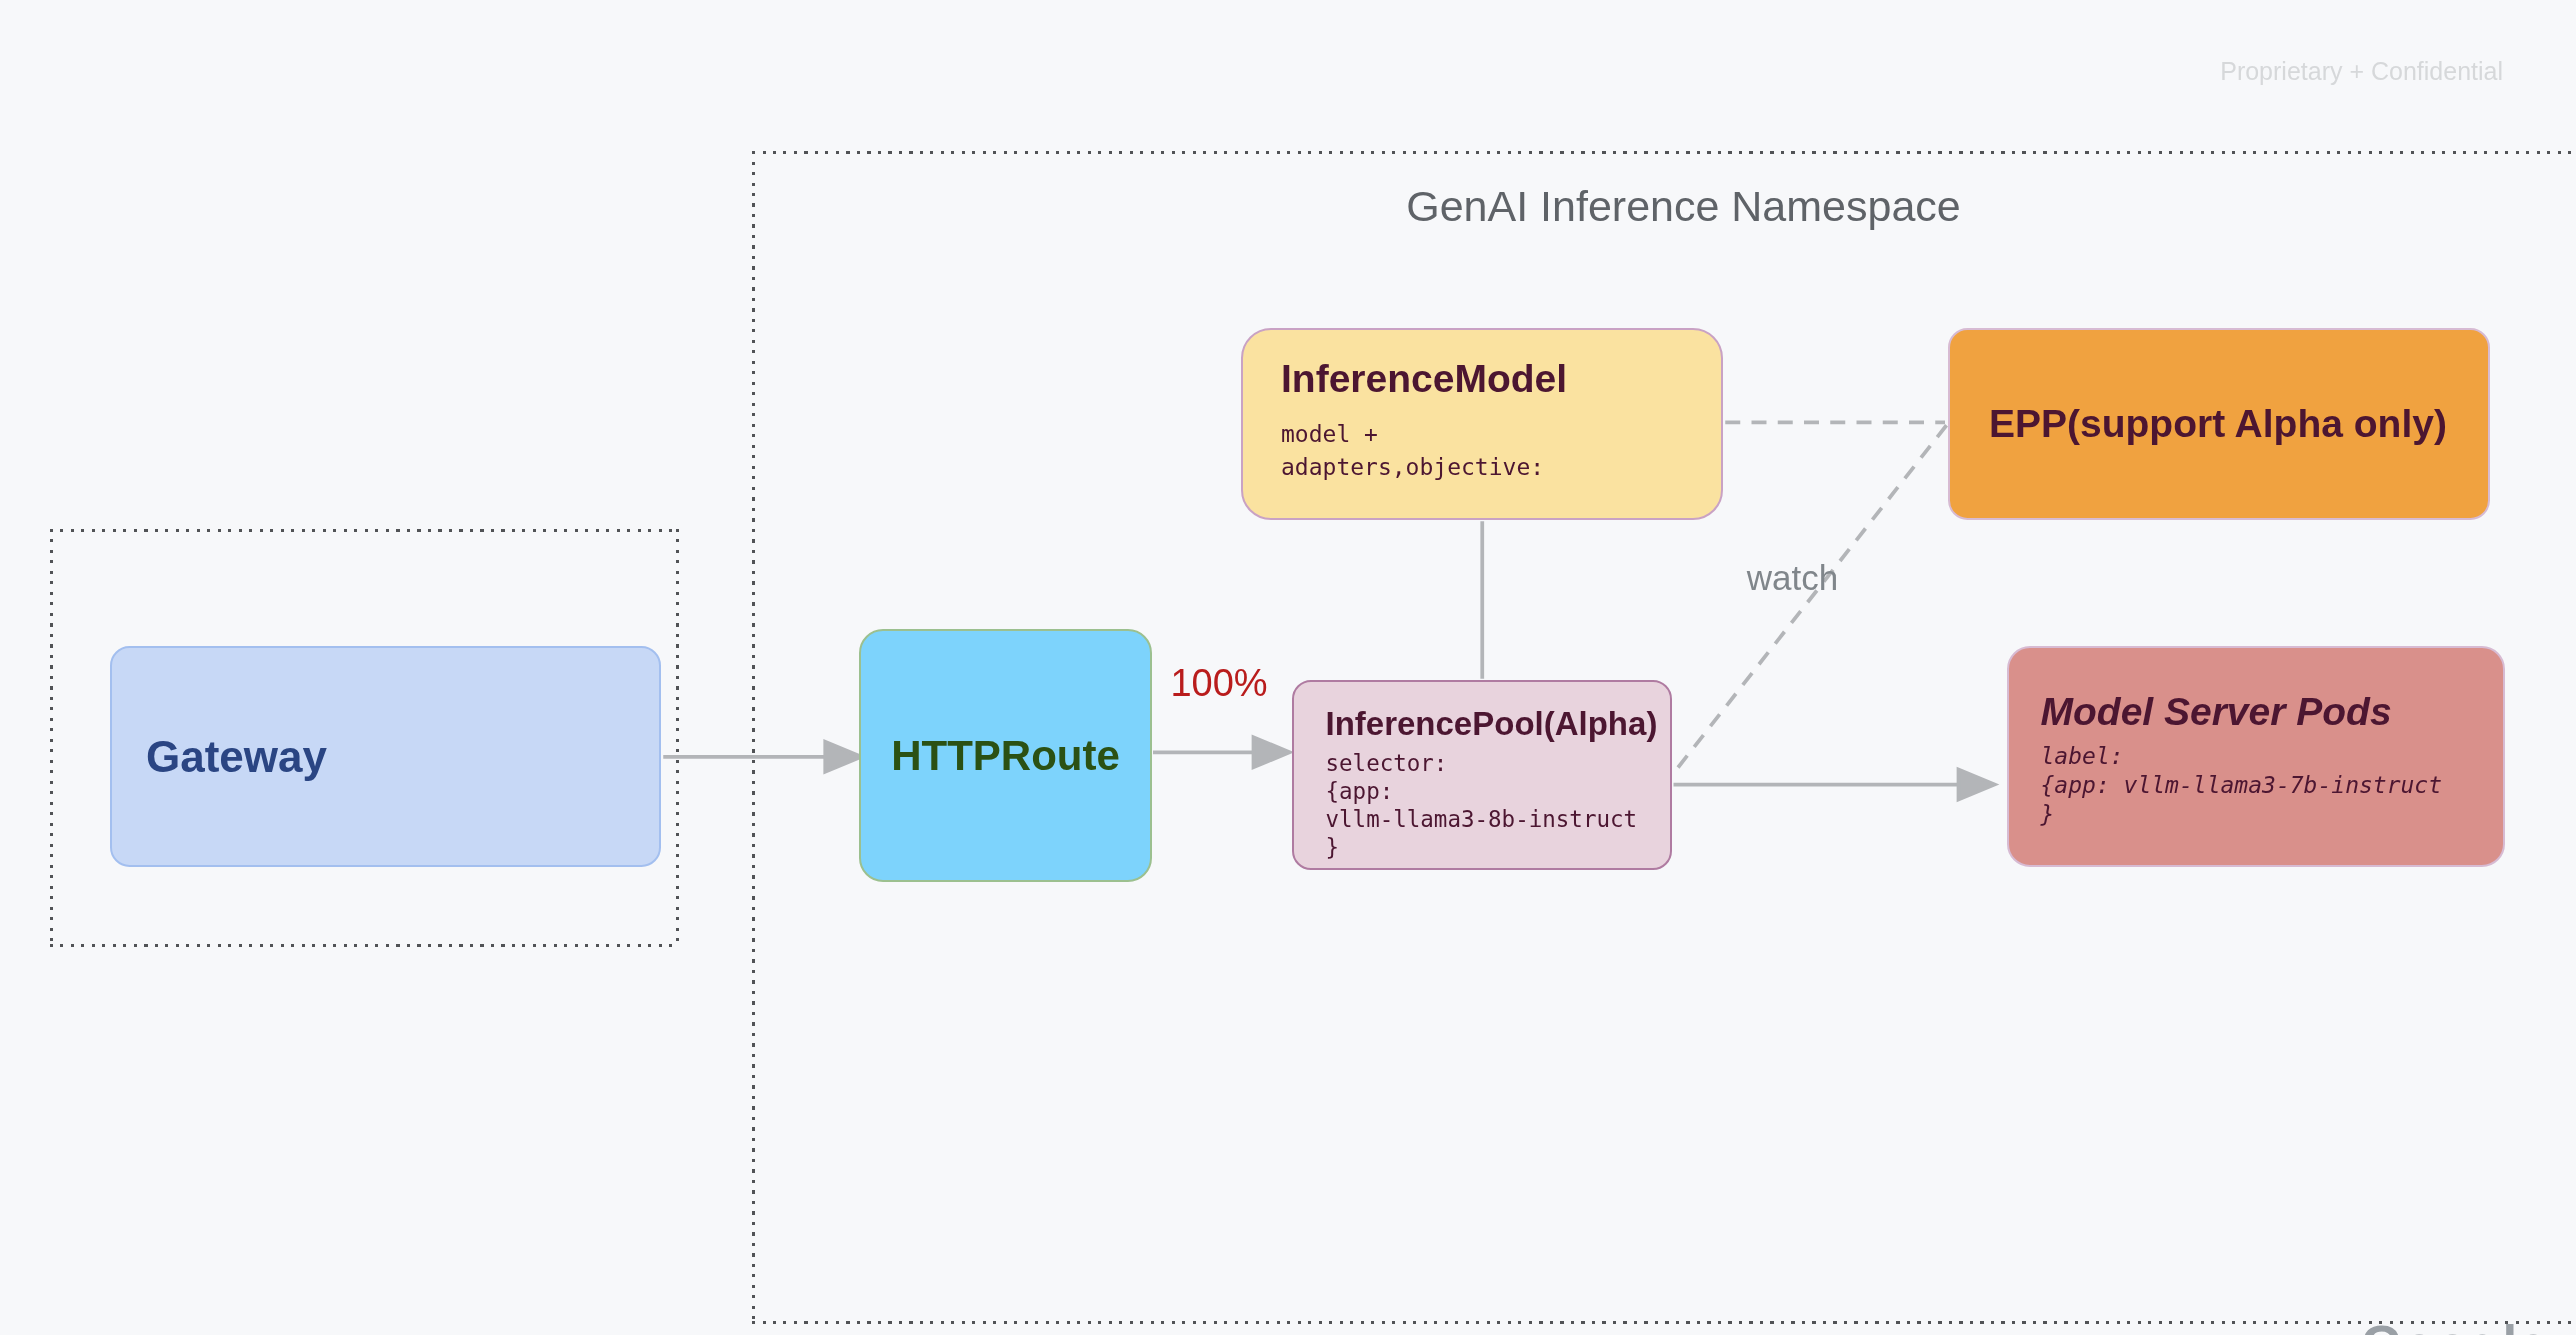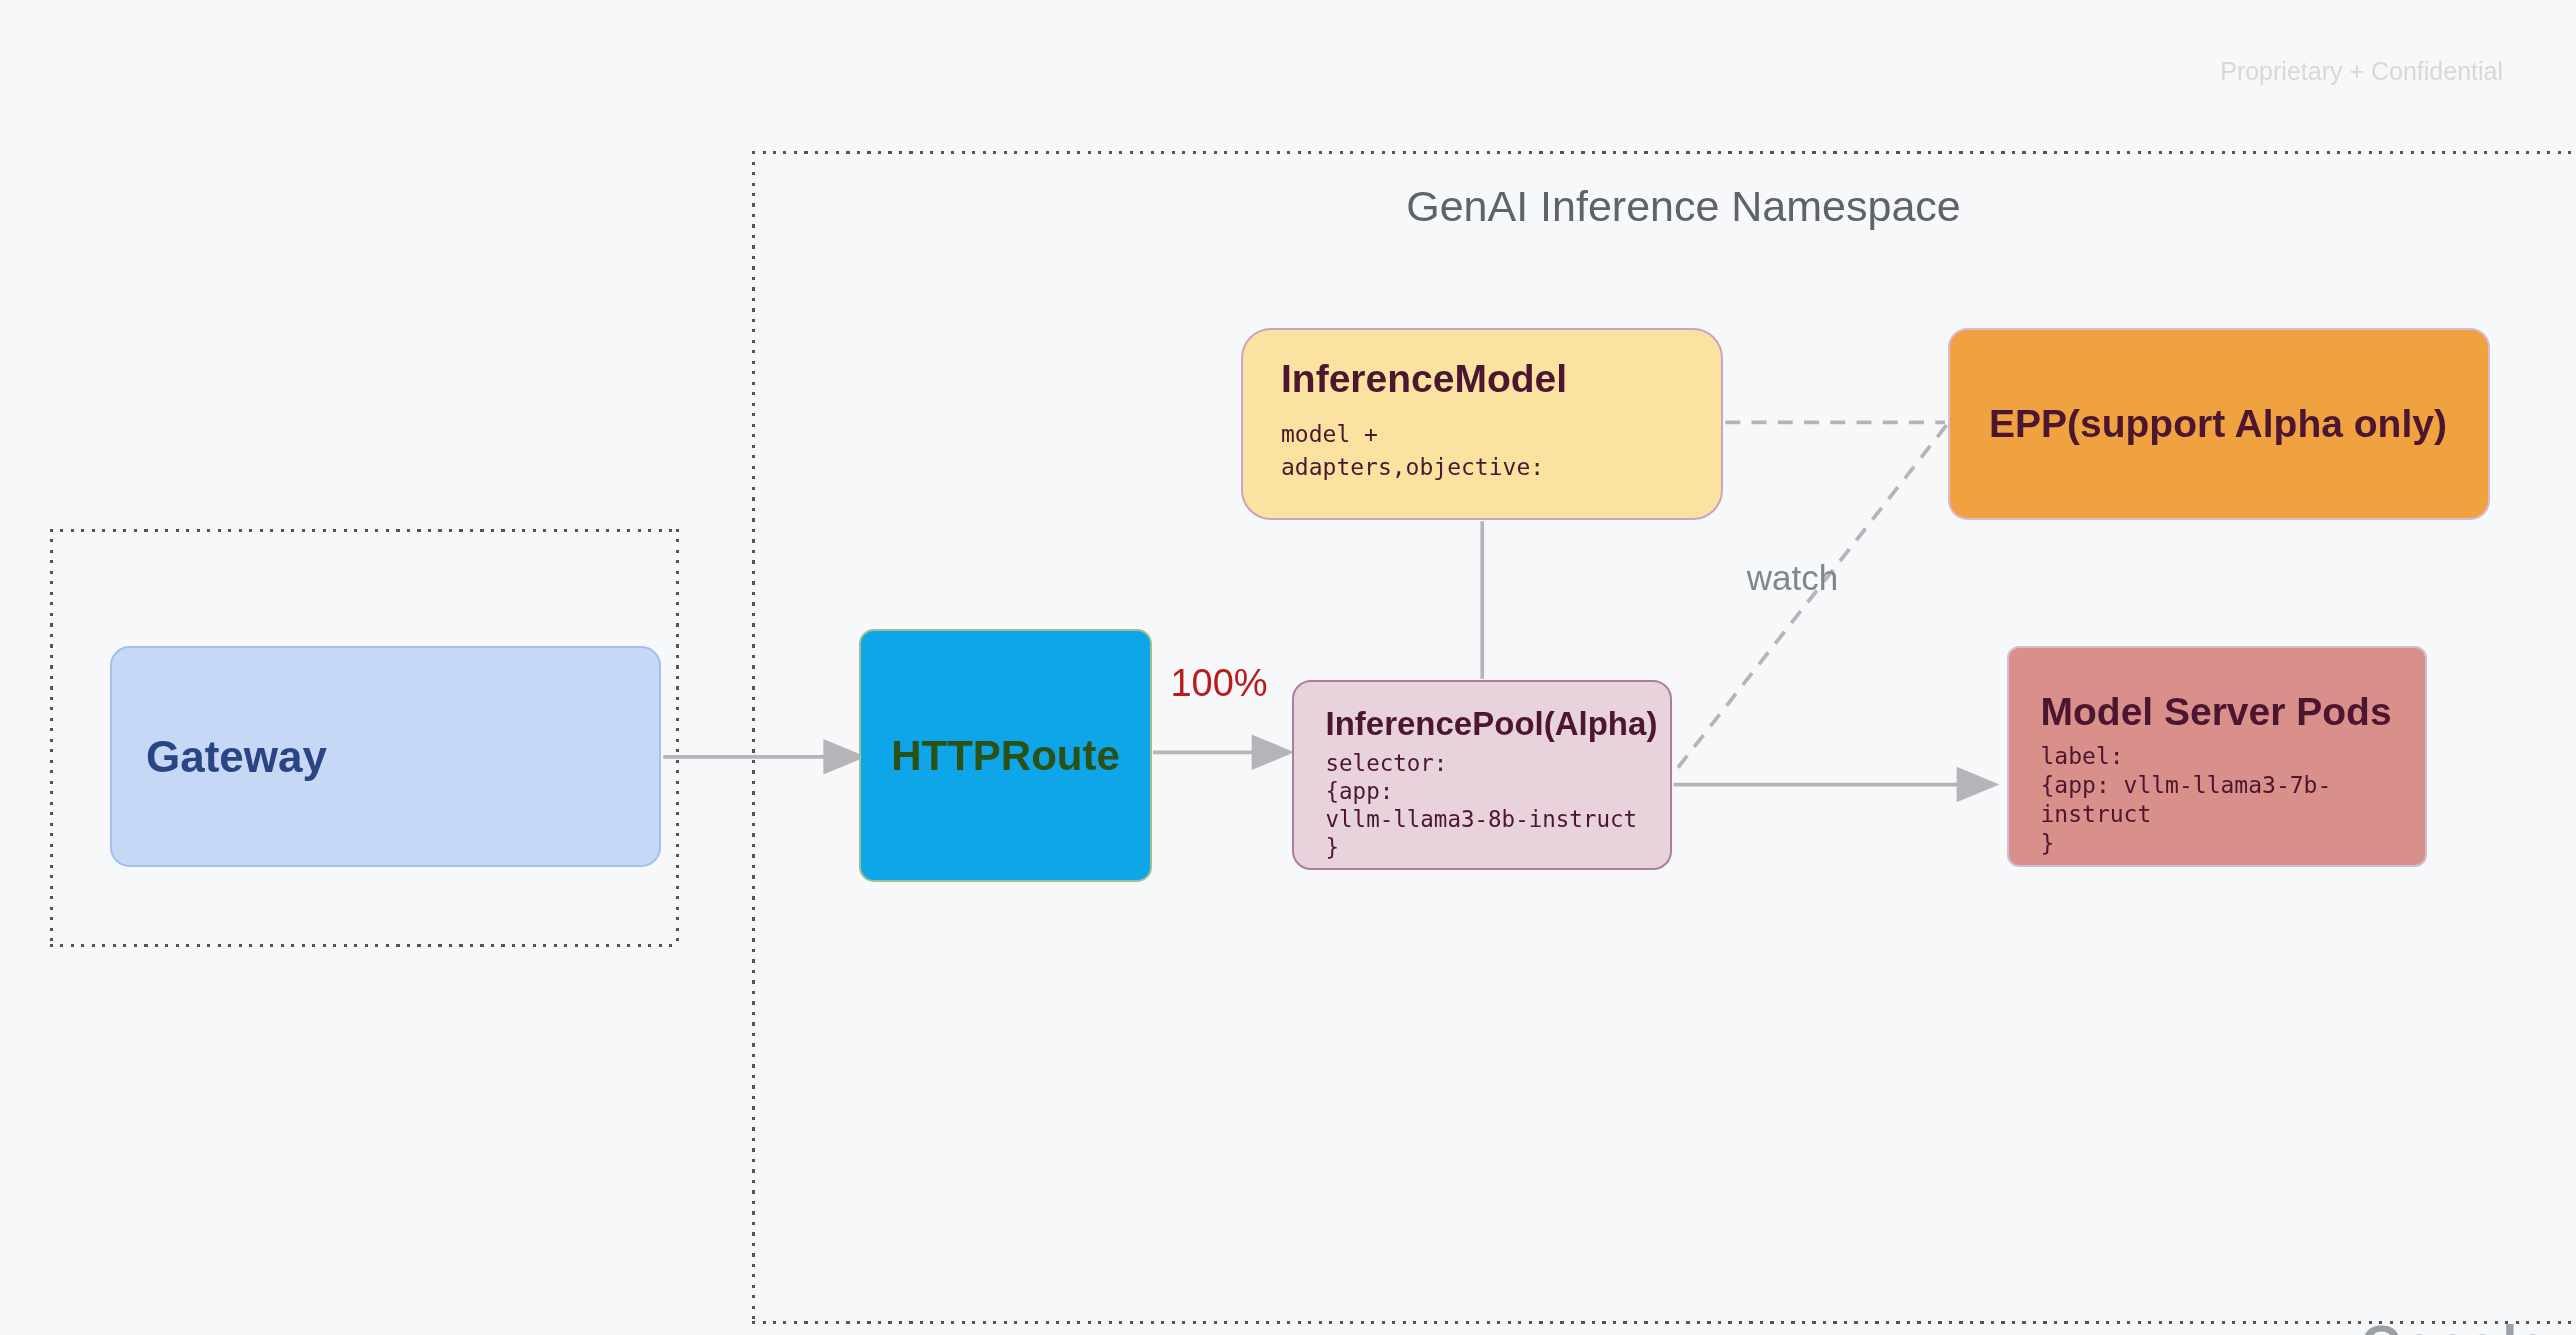--- a/index.html
+++ b/index.html
@@ -19,40 +19,40 @@
   .ns-title{position:absolute;text-align:center;font-size:43px;color:#5F6368;line-height:48px;}
 
   .shape{position:absolute;box-sizing:border-box;border:2.3px solid;display:flex;flex-direction:column;}
   .shape .title{font-weight:bold;color:var(--maroon);}
   .mono{font-family:"DejaVu Sans Mono",monospace;color:var(--maroon);white-space:pre-line;}
 
   .gateway{left:110px;top:646px;width:551px;height:221px;border-radius:19.5px;
     background:#C7D8F6;border-color:#A3BFEF;justify-content:center;padding-left:34px;}
   .gateway .title{font-size:44px;color:#2A4583;}
 
-  .httproute{left:859px;top:629px;width:293px;height:253px;border-radius:15px;
-    background:#0ea5e9;border-color:#9CC08F;justify-content:center;align-items:center;}
+  .httproute{left:859px;top:629px;width:293px;height:253px;border-radius:24px;
+    background:#7dd3fc;border-color:#9CC08F;justify-content:center;align-items:center;}
   .httproute .title{font-size:42px;color:#2B5114;}
 
   .inference-model{left:1241px;top:328px;width:482px;height:192px;border-radius:30px;
     background:#FAE2A0;border-color:#C9A2C4;padding:27px 22.5px 0 38px;gap:8px;}
   .inference-model .title{font-size:39px;}
   .inference-model .mono{font-size:23px;line-height:33px;margin-top:9px;}
 
   .epp{left:1948px;top:328px;width:542px;height:192px;border-radius:19.5px;
     background:#F0A240;border-color:#D7BBD3;justify-content:center;padding-left:39px;}
   .epp .title{font-size:39px;}
 
   .inference-pool{left:1292px;top:680px;width:380px;height:190px;border-radius:19px;
     background:#E8D3DD;border-color:#AF7BA1;padding:22.5px 12px 0 31.5px;}
   .inference-pool .title{font-size:33px;}
   .inference-pool .mono{font-size:22.5px;line-height:28px;margin-top:6px;}
 
-  .model-server-pods{left:2007px;top:646px;width:420px;height:221px;border-radius:12px;
-    background:#D9908B;border-color:#D7BBD3;padding:42px 18px 0 31.5px;}
+  .model-server-pods{left:2007px;top:646px;width:498px;height:221px;border-radius:23px;
+    background:#D9908B;border-color:#D7BBD3;padding:42px 18px 0 31.5px;font-style:italic;}
   .model-server-pods .title{font-size:39px;}
   .model-server-pods .mono{font-size:23px;line-height:29px;margin-top:7.5px;}
 
   .float-label{position:absolute;text-align:center;}
   .label-watch{left:1695px;top:558px;width:195px;font-size:35px;color:#80868B;}
   .label-pct{left:1125px;top:662px;width:188px;font-size:38px;color:#b91c1c;text-align:center;}
 
   .confidential{position:absolute;top:57px;right:73px;font-size:25px;color:#D6D8DA;}
 
   .connectors{position:absolute;left:0;top:0;pointer-events:none;}

